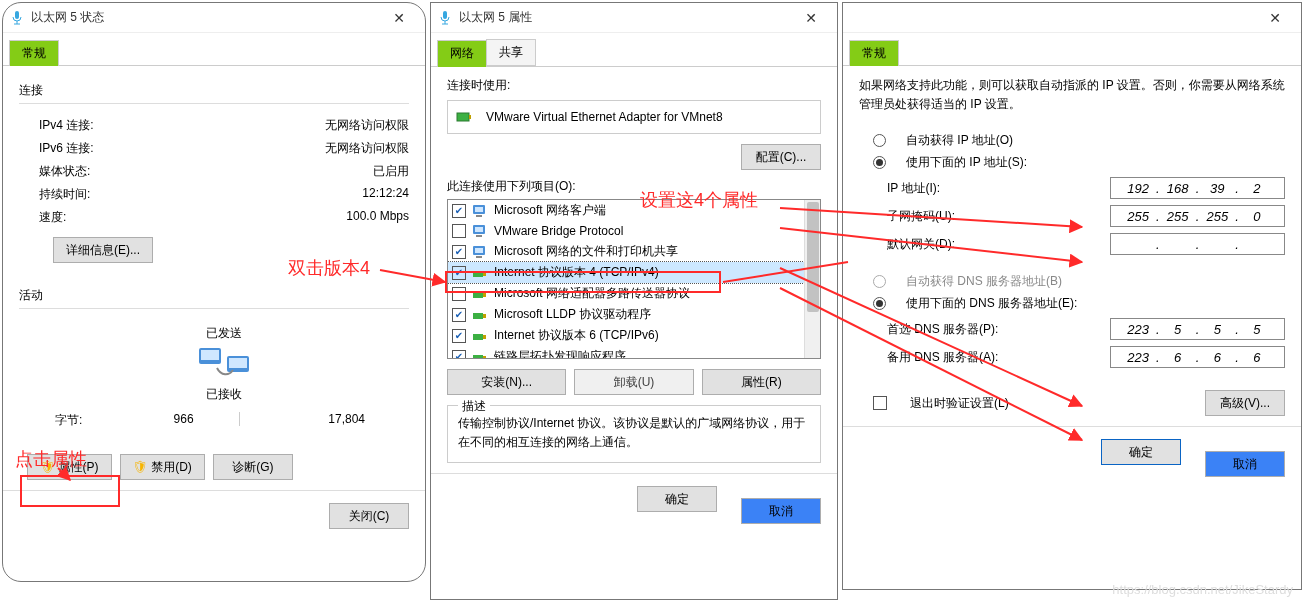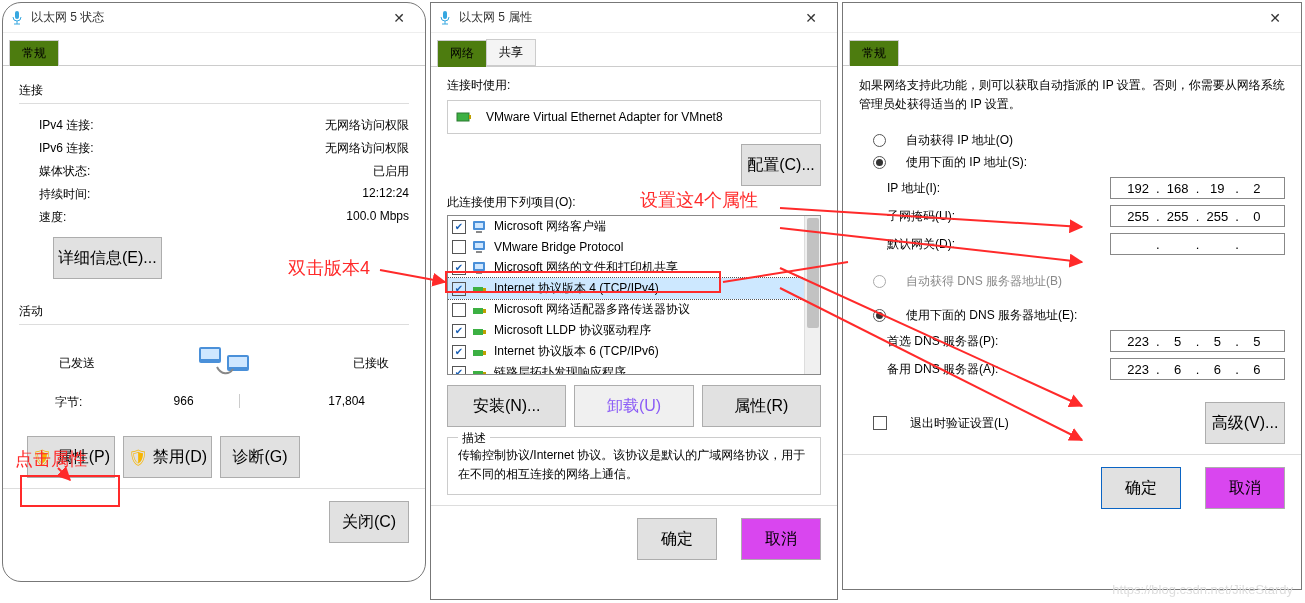--- a/index.html
+++ b/index.html
@@ -41,38 +41,38 @@
   .tabstrip {
     display:flex;
     padding: 6px 6px 0 6px;
     border-bottom:1px solid #ccc;
     background:#fff;
   }
   .tab {
     padding: 4px 12px;
     border:1px solid #ccc;
     border-bottom:none;
-    background:#4d7c0f;
+    background:#84cc16;
     margin-right:-1px;
     position:relative;
     top:1px;
   }
   .tab.inactive { background:#f4f4f4; top:0; border-bottom:1px solid #ccc;}
   .content { padding: 10px 16px; }
   .section-head { margin: 6px 0 4px 0; }
   .hr { border-top:1px solid #ddd; margin:2px 0 10px 0;}
   .row { display:flex; justify-content:space-between; padding:3px 0 3px 20px;}
   .btn {
     display:inline-flex; align-items:center; justify-content:center;
     border:1px solid #adadad; background:#e1e1e1;
-    padding: 4px 4px; min-width:80px; height:42px;
-    font-size:16px; color:#000;
-  }
-  .btn.white { background:#d946ef;}
-  .btn.disabled { color:#8b5cf6; background:#f0f0f0;}
+    padding: 4px 12px; min-width:80px; height:26px;
+    font-size:12px; color:#000;
+  }
+  .btn.white { background:#3b82f6;margin-top:12px;}
+  .btn.disabled { color:#404040; background:#f0f0f0;}
   .footer { display:flex; justify-content:flex-end; gap:24px; padding:12px 16px; border-top:1px solid #ddd;}
   .listbox {
     border:1px solid #888; height:160px; overflow:hidden; position:relative; margin-top:4px;
   }
   .listbox .scrollbar {
     position:absolute; right:0; top:0; width:16px; height:100%; background:#f0f0f0; border-left:1px solid #ddd;
   }
   .listbox .scrollbar .thumb{ position:absolute; left:2px; width:12px; background:#c2c2c2; border-radius:2px;}
   .listitem { display:flex; align-items:center; gap:6px; padding:2px 18px 2px 4px; }
   .listitem.sel { background:#cde8ff; outline:1px dotted #555;}
@@ -84,32 +84,33 @@
   .radio {display:inline-flex;align-items:center;gap:20px;}
   .radio .dot{width:13px;height:13px;border-radius:50%;border:1px solid #555;display:inline-flex;align-items:center;justify-content:center;}
   .radio .dot .inner{width:7px;height:7px;border-radius:50%;background:#333;}
   .radio.disabled{color:#888;}
   .radio.disabled .dot{border-color:#aaa;}
   .ipfield{
     border:1px solid #888; width:175px; height:22px;
     display:flex;align-items:center;justify-content:center;
     font-size:13px;
     background:#fff;
+    font-style:italic;
   }
   .ipfield .seg{width:32px;text-align:center;}
   .ipfield .dot{padding:0 2px;}
   .gridrow{display:flex;align-items:center;justify-content:space-between;margin:6px 0 6px 28px;}
   .checkbox {display:inline-flex;align-items:center;gap:23px;}
   .checkbox .box{width:14px;height:14px;border:1px solid #555;}
   .shield{color:#f7b500;}
   .red-anno{position:absolute;color:#ff2a2a;font-size:18px;font-weight:500;pointer-events:none;}
   .red-box{position:absolute;border:2px solid #ff2a2a;pointer-events:none;}
   svg.arrow{position:absolute;pointer-events:none;overflow:visible;}
   .netpc{width:58px;height:44px;display:flex;align-items:center;justify-content:center;}
-  .activity-row{display:flex;align-items:center;justify-content:space-between;padding:6px 20px 6px 40px;}
+  .activity-row{display:flex;align-items:center;justify-content:space-between;padding:6px 20px 6px 40px;flex-direction:column;}
   .watermark{position:absolute;right:12px;bottom:6px;color:#ddd;font-size:13px;}
 </style>
 </head>
 <body>
 
 <div class="window" style="left:2px;top:2px;width:424px;height:580px;border-radius:19px;">
   <div class="titlebar">
     <span class="mic-icon">
       <svg width="12" height="14" viewBox="0 0 12 14">
           <rect x="4" y="0" width="4" height="8" rx="2" fill="#36a7e0"></rect>
@@ -344,21 +345,21 @@
           <span>使用下面的 IP 地址(S):</span>
         </label>
     </div>
     <div class="gridrow">
         <span>IP 地址(I):</span>
       <span class="ipfield">
         <span class="seg">192</span>
           <span class="dot">.</span>
         <span class="seg">168</span>
           <span class="dot">.</span>
-        <span class="seg">19</span>
+        <span class="seg">39</span>
           <span class="dot">.</span>
         <span class="seg">2</span>
       </span>
     </div>
     <div class="gridrow">
         <span>子网掩码(U):</span>
       <span class="ipfield">
         <span class="seg">255</span>
           <span class="dot">.</span>
         <span class="seg">255</span>
@@ -374,21 +375,21 @@
         <span class="seg"></span>
           <span class="dot">.</span>
         <span class="seg"></span>
           <span class="dot">.</span>
         <span class="seg"></span>
           <span class="dot">.</span>
         <span class="seg"></span>
       </span>
     </div>
 
-    <div style="margin:18px 0 16px 14px;">
+    <div style="margin:18px 0 4px 14px;">
       <label class="radio disabled">
           <span class="dot"></span>
           <span>自动获得 DNS 服务器地址(B)</span>
         </label>
     </div>
     <div style="margin:4px 0 6px 14px;">
       <label class="radio">
           <span class="dot">
             <span class="inner"></span>
           </span>

